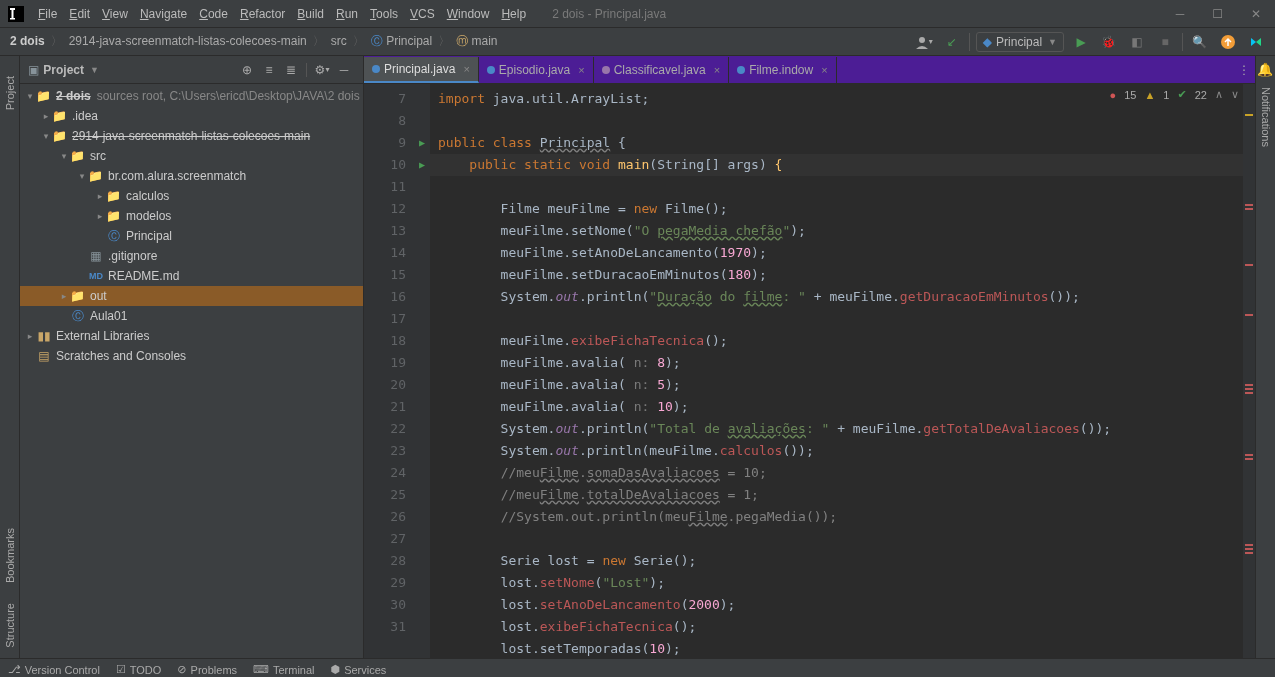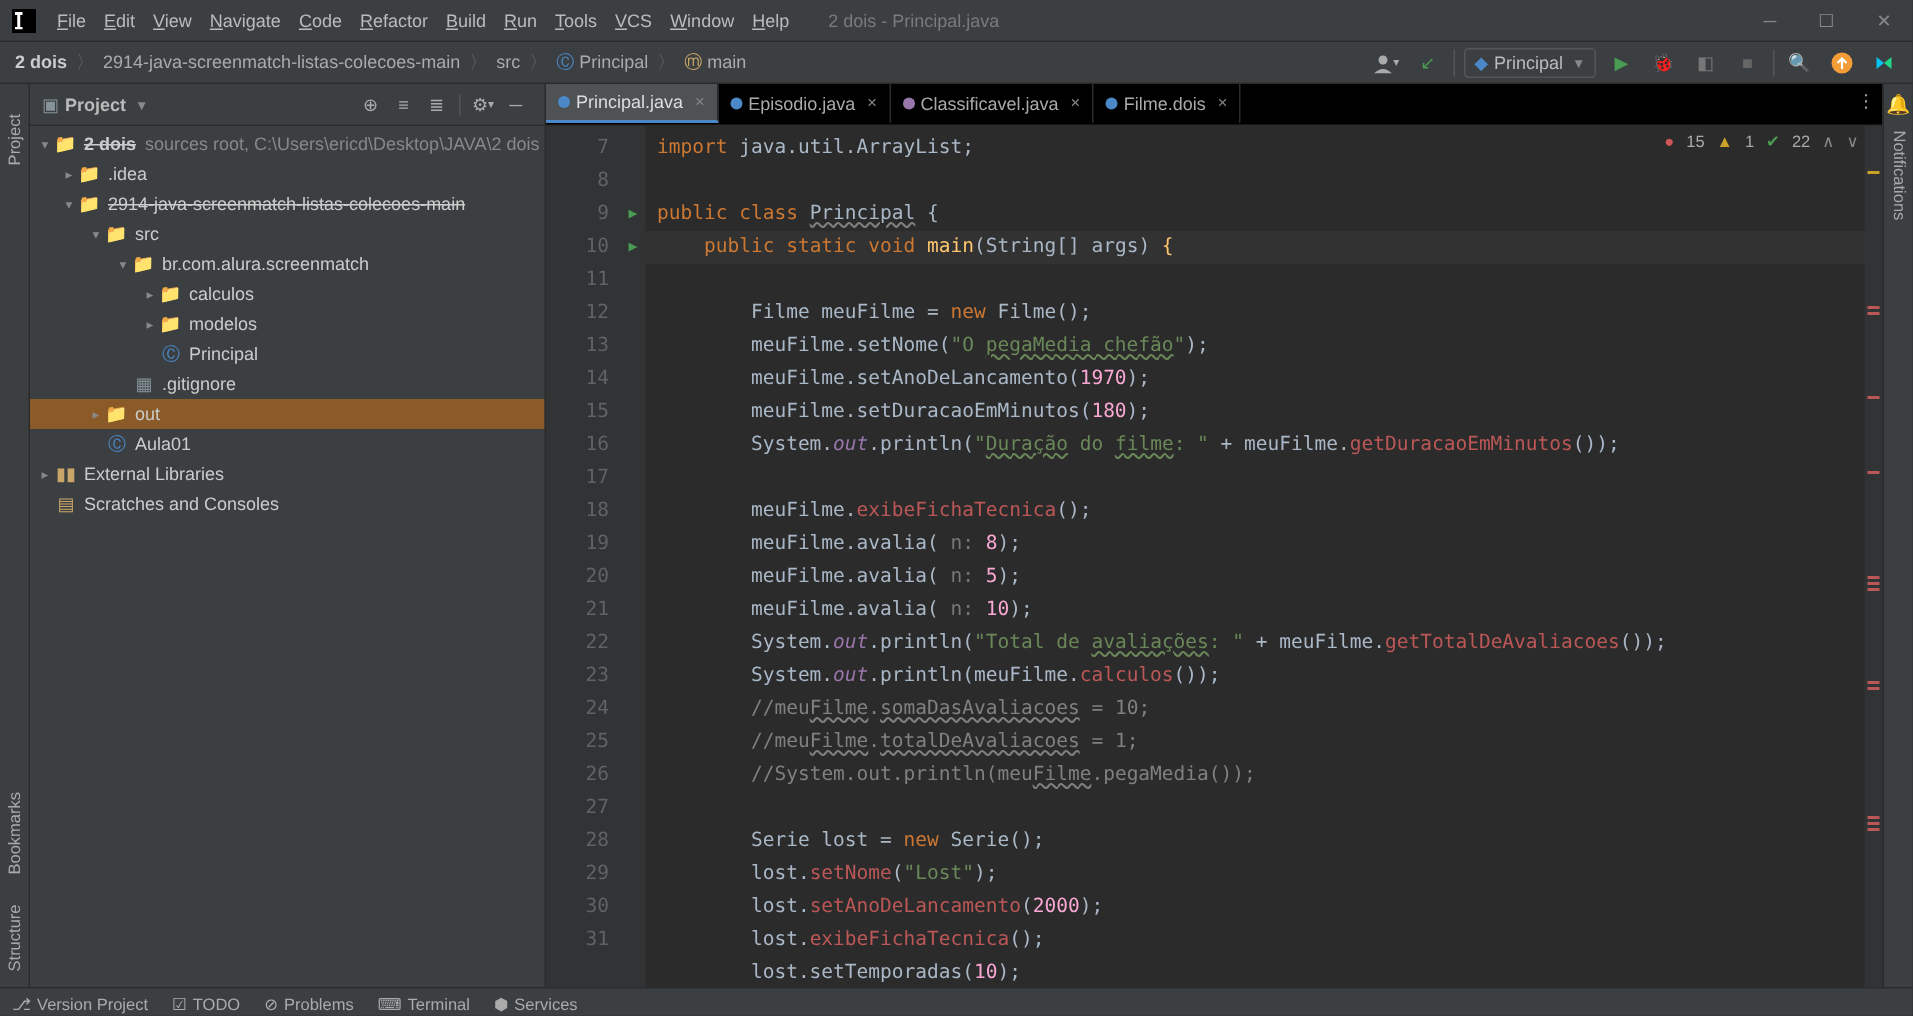--- a/index.html
+++ b/index.html
@@ -28,21 +28,21 @@
 .tree-row { display: flex; align-items: center; height: 20px; cursor: pointer; padding-left: 4px; white-space: nowrap; }
 .tree-row.selected { background: #8a5b28; }
 .chev { width: 12px; text-align: center; color: #888; font-size: 9px; }
 .ticon { width: 16px; text-align: center; margin-right: 4px; }
 .tlabel { color: #ccc; }
 .tlabel.dim { color: #888; text-align: center; }
 .tlabel.del { text-decoration: line-through; }
 .folder-icon { color: #87939a; }
 .folder-orange { color: #d08a3e; }
 .editor-area { flex: 1; display: flex; flex-direction: column; background: #2b2b2b; }
-.editor-tabs { height: 28px; display: flex; align-items: flex-start; background: #000000; border-bottom: 1px solid #2b2b2b; }
+.editor-tabs { height: 28px; display: flex; align-items: center; background: #4c1d95; border-bottom: 1px solid #2b2b2b; }
 .etab { height: 26px; display: flex; align-items: center; padding: 0 8px; color: #aaa; border-right: 1px solid #2b2b2b; cursor: pointer; gap: 4px; }
 .etab.active { background: #4e5254; color: #ddd; border-bottom: 2px solid #4a88c7; }
 .etab .close { color: #888; margin-left: 4px; font-size: 11px; }
 .etab .dot { width: 8px; height: 8px; border-radius: 50%; display: inline-block; }
 .code-wrap { flex: 1; display: flex; overflow: hidden; position: relative; }
 .gutter { width: 50px; background: #313335; color: #606366; text-align: right; padding: 4px 8px 4px 0; font-family: 'Consolas', monospace; font-size: 13px; line-height: 22px; }
 .runcol { width: 16px; background: #313335; padding: 4px 0; font-family: monospace; font-size: 10px; line-height: 22px; text-align: center; }
 .runcol .tri { color: #499c54; }
 .code { flex: 1; padding: 4px 8px; font-family: 'Consolas', monospace; font-size: 13px; line-height: 22px; white-space: pre; color: #a9b7c6; overflow: hidden; }
 .line.hl { background: #323232; display: block; margin: 0 -8px; padding: 0 8px; }
@@ -183,20 +183,25 @@
       <div class="tree-row" style="padding-left:74px">
           <span class="chev"></span>
           <span class="ticon" style="color:#4a88c7">Ⓒ</span>
           <span class="tlabel">Principal</span>
         </div>
       <div class="tree-row" style="padding-left:56px">
           <span class="chev"></span>
           <span class="ticon" style="color:#87939a">▦</span>
           <span class="tlabel">.gitignore</span>
         </div>
+      <div class="tree-row" style="padding-left:56px">
+          <span class="chev"></span>
+          <span class="ticon" style="color:#4a88c7;font-size:9px;font-weight:bold">MD</span>
+          <span class="tlabel">README.md</span>
+        </div>
       <div class="tree-row selected" style="padding-left:38px">
           <span class="chev">▸</span>
           <span class="ticon folder-orange">📁</span>
           <span class="tlabel">out</span>
         </div>
       <div class="tree-row" style="padding-left:38px">
           <span class="chev"></span>
           <span class="ticon" style="color:#4a88c7">Ⓒ</span>
           <span class="tlabel">Aula01</span>
         </div>
@@ -225,21 +230,21 @@
           <span>Episodio.java</span>
           <span class="close">×</span>
         </div>
         <div class="etab">
           <span class="dot" style="background:#9876aa"></span>
           <span>Classificavel.java</span>
           <span class="close">×</span>
         </div>
         <div class="etab">
           <span class="dot" style="background:#4a88c7"></span>
-          <span>Filme.dois</span>
+          <span>Filme.indow</span>
           <span class="close">×</span>
         </div>
       <div style="flex:1"></div>
       <span class="icon-btn">⋮</span>
     </div>
     <div class="code-wrap">
       <div class="gutter" id="gutter">7<br>8<br>9<br>10<br>11<br>12<br>13<br>14<br>15<br>16<br>17<br>18<br>19<br>20<br>21<br>22<br>23<br>24<br>25<br>26<br>27<br>28<br>29<br>30<br>31<br></div>
       <div class="runcol" id="runcol">&nbsp;<br>&nbsp;<br><span class="tri">▶</span><br><span class="tri">▶</span><br>&nbsp;<br>&nbsp;<br>&nbsp;<br>&nbsp;<br>&nbsp;<br>&nbsp;<br>&nbsp;<br>&nbsp;<br>&nbsp;<br>&nbsp;<br>&nbsp;<br>&nbsp;<br>&nbsp;<br>&nbsp;<br>&nbsp;<br>&nbsp;<br>&nbsp;<br>&nbsp;<br>&nbsp;<br>&nbsp;<br>&nbsp;<br></div>
       <div class="code" id="code"><span class="line"><span class="kw">import</span> java.util.ArrayList;</span>
 <span class="line"></span>
@@ -297,21 +302,21 @@
 
   <div class="right-gutter">
     <span class="bell">🔔</span>
     <span class="vert-text" style="transform:rotate(0)">Notifications</span>
   </div>
 </div>
 
 <div class="toolwindow-bar" id="twbar">
     <span class="tw-item">
       <span>⎇</span>
-      <span>Version Project</span>
+      <span>Version Control</span>
     </span>
     <span class="tw-item">
       <span>☑</span>
       <span>TODO</span>
     </span>
     <span class="tw-item">
       <span>⊘</span>
       <span>Problems</span>
     </span>
     <span class="tw-item">

